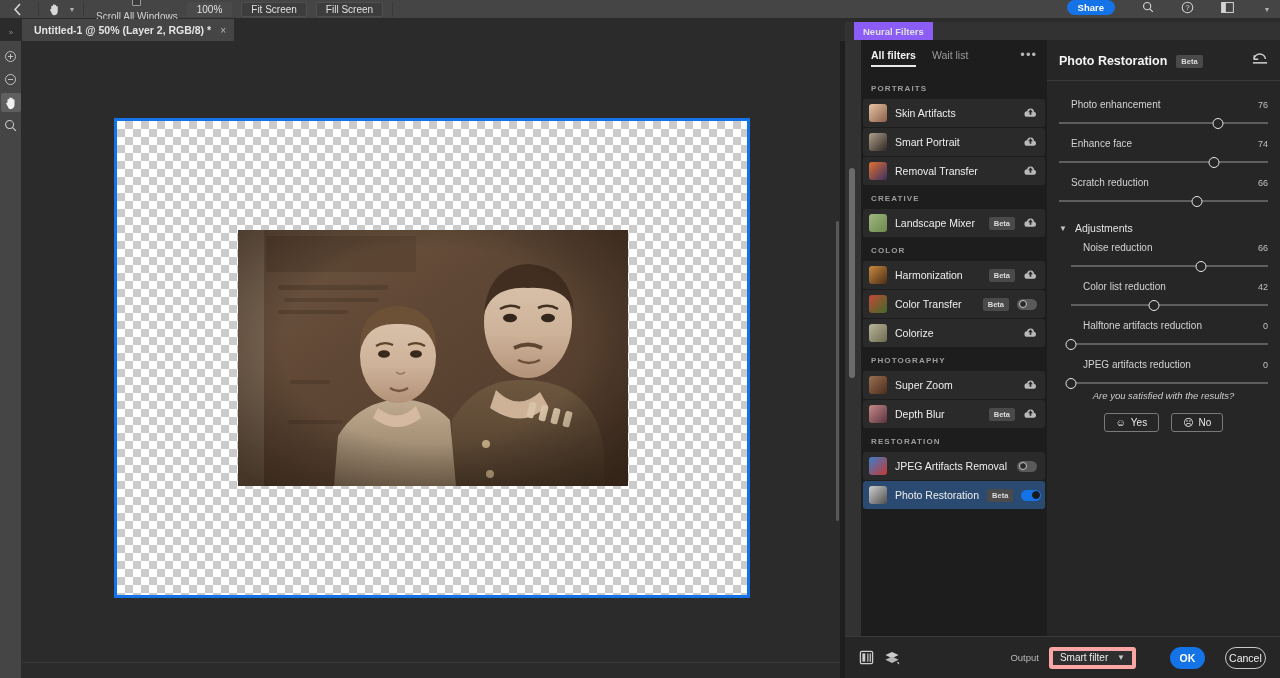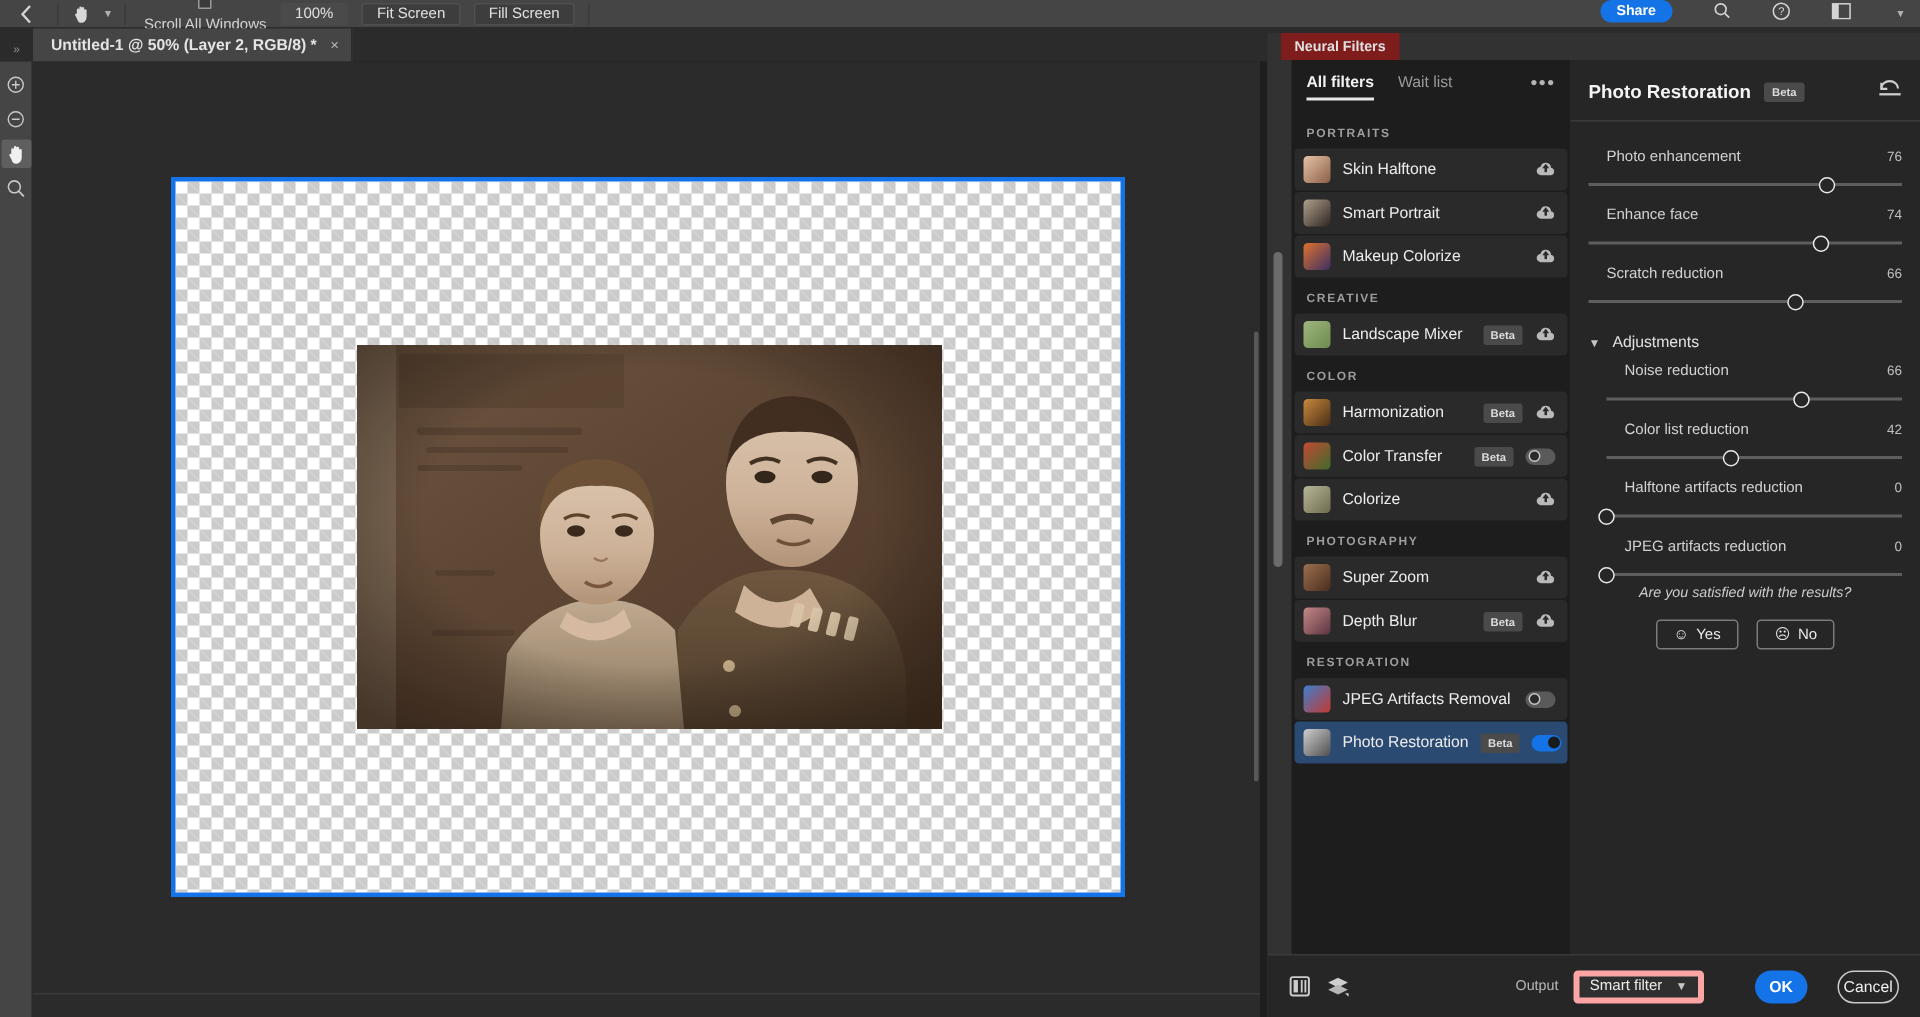--- a/index.html
+++ b/index.html
@@ -88,21 +88,21 @@
     position: absolute; right: 0; top: 0; width: 5px; height: 621px; background: #2b2b2b;
   }
   .canvas-scroll-v i { position: absolute; left: 1px; top: 180px; width: 3px; height: 300px; background: #585858; border-radius: 2px; display:block;}
 
   
   .nf-tabstrip {
     position: absolute; left: 845px; top: 22px; width: 435px; height: 18px;
     background: #323232;
   }
   .nf-tabstrip .lbl {
-    position: absolute; left: 9px; top: 0; height: 18px; background: #7f1d1d;
+    position: absolute; left: 9px; top: 0; height: 18px; background: #8b5cf6;
     display: flex; align-items: center; padding: 0 9px;
     color: #e0e0e0; font-size: 9.5px; font-weight: bold;
   }
   .nf-panel {
     position: absolute; left: 845px; top: 40px; width: 435px; height: 638px;
     background: #323232; display: flex;
   }
   .nf-scroll { width: 16px; background: #323232; position: relative; }
   .nf-scroll i { position: absolute; left: 4px; top: 128px; width: 6px; height: 210px; background: #6b6b6b; border-radius: 3px; display: block; }
 
@@ -368,21 +368,21 @@
     <div class="nf-left">
       <div class="nf-left-head">
         <div class="nf-tab active">All filters</div>
         <div class="nf-tab">Wait list</div>
         <div class="nf-dots">•••</div>
       </div>
       <div class="nf-list" id="filter-list">
           <div class="nf-group">PORTRAITS</div>
           <div class="nf-item">
             <div class="thumb" style="background: linear-gradient(135deg, rgb(232, 195, 166), rgb(138, 96, 72));"></div>
-            <div class="nf-name">Skin Halftone</div>
+            <div class="nf-name">Skin Artifacts</div>
             <div class="cloud">
               <svg width="13" height="12" viewBox="0 0 14 13">
                 <path d="M3.6 10.6h6.9a2.7 2.7 0 0 0 .3-5.35A3.8 3.8 0 0 0 3.3 4.6a2.9 2.9 0 0 0 .3 6z" fill="#b9b9b9"></path>
                 <polygon points="7,2.4 9.5,5.6 4.5,5.6" fill="#2a2a2a"></polygon>
                 <rect x="6.1" y="5.2" width="1.8" height="3.2" fill="#2a2a2a"></rect>
               </svg>
             </div>
           </div>
           <div class="nf-item">
             <div class="thumb" style="background: linear-gradient(135deg, rgb(176, 160, 140), rgb(46, 39, 34));"></div>
@@ -390,21 +390,21 @@
             <div class="cloud">
               <svg width="13" height="12" viewBox="0 0 14 13">
                 <path d="M3.6 10.6h6.9a2.7 2.7 0 0 0 .3-5.35A3.8 3.8 0 0 0 3.3 4.6a2.9 2.9 0 0 0 .3 6z" fill="#b9b9b9"></path>
                 <polygon points="7,2.4 9.5,5.6 4.5,5.6" fill="#2a2a2a"></polygon>
                 <rect x="6.1" y="5.2" width="1.8" height="3.2" fill="#2a2a2a"></rect>
               </svg>
             </div>
           </div>
           <div class="nf-item">
             <div class="thumb" style="background: linear-gradient(135deg, rgb(224, 114, 47), rgb(59, 47, 99));"></div>
-            <div class="nf-name">Makeup Colorize</div>
+            <div class="nf-name">Removal Transfer</div>
             <div class="cloud">
               <svg width="13" height="12" viewBox="0 0 14 13">
                 <path d="M3.6 10.6h6.9a2.7 2.7 0 0 0 .3-5.35A3.8 3.8 0 0 0 3.3 4.6a2.9 2.9 0 0 0 .3 6z" fill="#b9b9b9"></path>
                 <polygon points="7,2.4 9.5,5.6 4.5,5.6" fill="#2a2a2a"></polygon>
                 <rect x="6.1" y="5.2" width="1.8" height="3.2" fill="#2a2a2a"></rect>
               </svg>
             </div>
           </div>
           <div class="nf-group">CREATIVE</div>
           <div class="nf-item">

